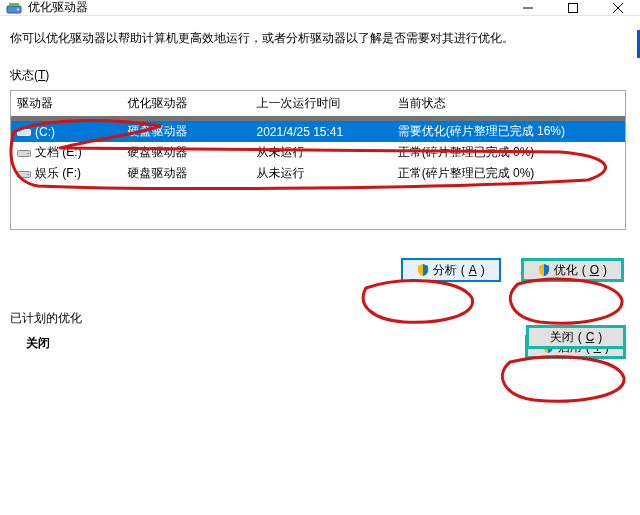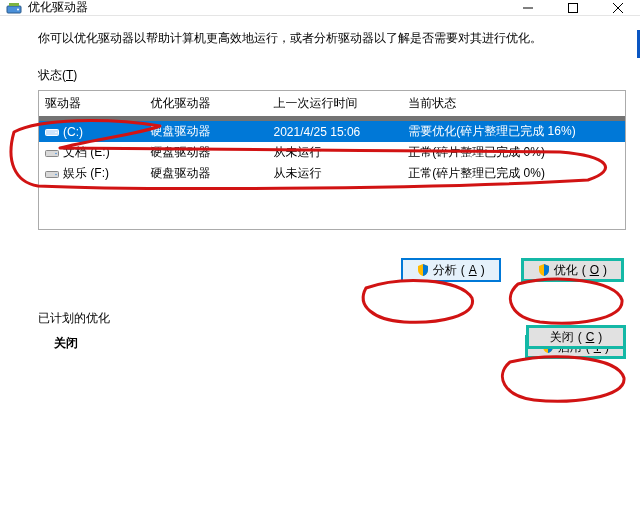--- a/index.html
+++ b/index.html
@@ -30,21 +30,21 @@
   .win-btn {
     width: 45px;
     height: 30px;
     display: inline-flex;
     align-items: center;
     justify-content: center;
     color: #000;
   }
   .win-btn svg { width: 10px; height: 10px; }
 
-  .content { padding: 10px 14px 0 10px; position: relative; margin-left: 28px; }
+  .content { padding: 10px 14px 0 10px; position: relative; }
 
   .description {
     font-size: 12px;
     color: #000;
     margin: 4px 0 20px 0;
   }
 
   .section-label {
     font-size: 12px;
     margin-bottom: 6px;
@@ -223,21 +223,21 @@
                 <span class="drive-ico">
                   <svg viewBox="0 0 14 10">
                     <rect x="0.5" y="2.5" width="13" height="6" rx="1" fill="#cfe4fb" stroke="#fff"></rect>
                     <circle cx="11" cy="5.5" r="0.8" fill="#fff"></circle>
                   </svg>
                 </span>
                 <span>(C:)</span>
               </span>
             </td>
             <td>硬盘驱动器</td>
-            <td>2021/4/25 15:06</td>
+            <td>2021/4/25 15:41</td>
             <td>需要优化(碎片整理已完成 16%)</td>
           </tr>
           <tr>
             <td>
               <span class="drive-cell">
                 <span class="drive-ico">
                   <svg viewBox="0 0 14 10">
                     <rect x="0.5" y="2.5" width="13" height="6" rx="1" fill="#d9d9d9" stroke="#888"></rect>
                     <circle cx="11" cy="5.5" r="0.8" fill="#4a90d9"></circle>
                   </svg>

